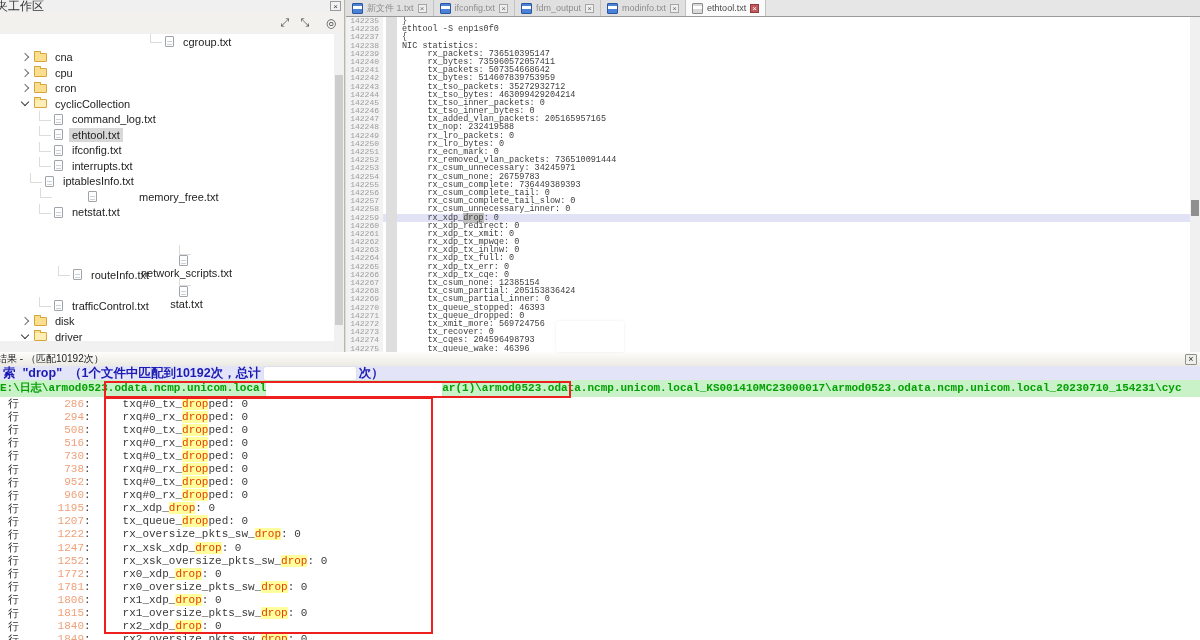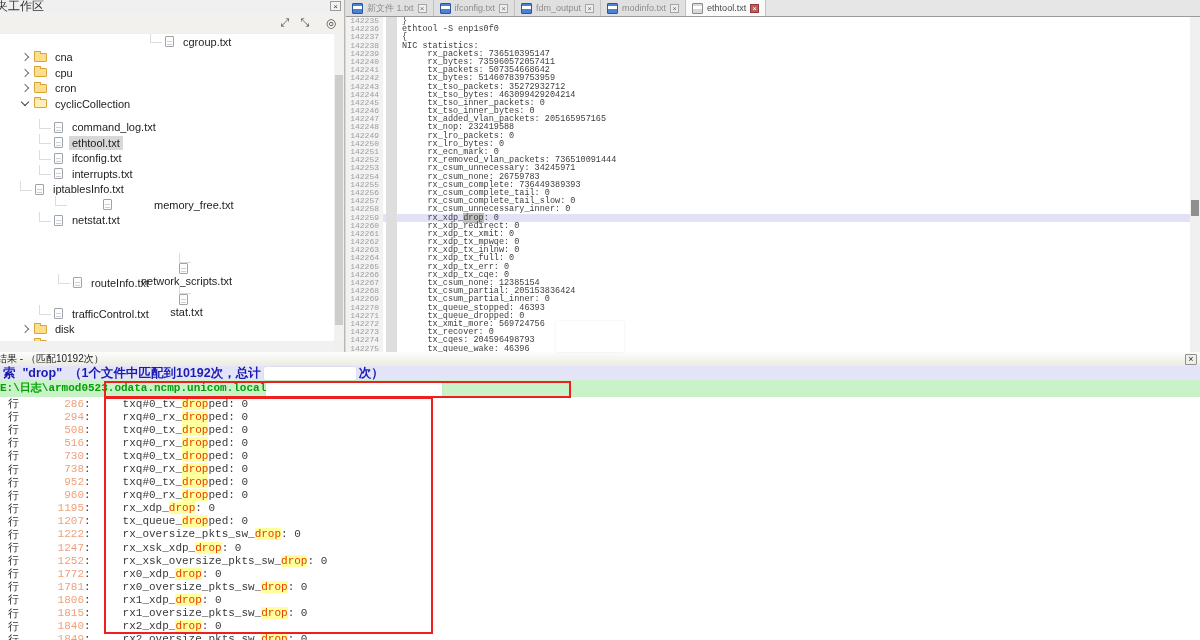--- a/index.html
+++ b/index.html
@@ -111,46 +111,46 @@
       <div class="tree-row" style="padding-left: 22px;">
         <span class="chev closed"></span>
         <span class="icon-folder"></span>
         <span class="tree-label">cron</span>
       </div>
       <div class="tree-row" style="padding-left: 22px;">
         <span class="chev open"></span>
         <span class="icon-folder open"></span>
         <span class="tree-label">cyclicCollection</span>
       </div>
-      <div class="tree-row" style="padding-left: 39px; margin-top: 8px;">
+      <div class="tree-row" style="padding-left: 39px;">
         <span class="conn"></span>
         <span class="icon-file"></span>
         <span class="tree-label">command_log.txt</span>
       </div>
       <div class="tree-row sel" style="padding-left: 39px;">
         <span class="conn"></span>
         <span class="icon-file"></span>
         <span class="tree-label">ethtool.txt</span>
       </div>
       <div class="tree-row" style="padding-left: 39px;">
         <span class="conn"></span>
         <span class="icon-file"></span>
         <span class="tree-label">ifconfig.txt</span>
       </div>
       <div class="tree-row" style="padding-left: 39px;">
         <span class="conn"></span>
         <span class="icon-file"></span>
         <span class="tree-label">interrupts.txt</span>
       </div>
-      <div class="tree-row" style="padding-left: 20px; align-items: center;">
+      <div class="tree-row" style="padding-left: 30px; align-items: center;">
         <span class="conn"></span>
         <span class="icon-file"></span>
         <span class="tree-label">iptablesInfo.txt</span>
       </div>
-      <div class="tree-row" style="padding-left: 55px; gap: 33px;">
+      <div class="tree-row" style="padding-left: 40px; gap: 33px;">
         <span class="conn"></span>
         <span class="icon-file"></span>
         <span class="tree-label">memory_free.txt</span>
       </div>
       <div class="tree-row" style="padding-left: 39px;">
         <span class="conn"></span>
         <span class="icon-file"></span>
         <span class="tree-label">netstat.txt</span>
       </div>
       <div class="tree-blank"></div>
@@ -280,20 +280,21 @@
   </div>
   <div class="res-body">
     <div class="res-summary">
       <span>索  "drop"  （1个文件中匹配到10192次，总计</span>
       <span class="sum-redact"></span>
       <span>次）</span>
     </div>
     <div class="res-path">
       <span>E:\日志\armod0523.odata.ncmp.unicom.local</span>
       <span class="path-redact"></span>
+      <span>ar(1)\armod0523.odata.ncmp.unicom.local_KS001410MC23000017\armod0523.odata.ncmp.unicom.local_20230710_154231\cyc</span>
     </div>
     <div class="res-rows" id="res-rows">
         <div class="res-row"><span class="r-hanzi">行</span><span class="r-num">286</span><span class="r-colon">:</span><span class="r-text">txq#0_tx_<span class="m">drop</span>ped: 0</span></div>
         <div class="res-row"><span class="r-hanzi">行</span><span class="r-num">294</span><span class="r-colon">:</span><span class="r-text">rxq#0_rx_<span class="m">drop</span>ped: 0</span></div>
         <div class="res-row"><span class="r-hanzi">行</span><span class="r-num">508</span><span class="r-colon">:</span><span class="r-text">txq#0_tx_<span class="m">drop</span>ped: 0</span></div>
         <div class="res-row"><span class="r-hanzi">行</span><span class="r-num">516</span><span class="r-colon">:</span><span class="r-text">rxq#0_rx_<span class="m">drop</span>ped: 0</span></div>
         <div class="res-row"><span class="r-hanzi">行</span><span class="r-num">730</span><span class="r-colon">:</span><span class="r-text">txq#0_tx_<span class="m">drop</span>ped: 0</span></div>
         <div class="res-row"><span class="r-hanzi">行</span><span class="r-num">738</span><span class="r-colon">:</span><span class="r-text">rxq#0_rx_<span class="m">drop</span>ped: 0</span></div>
         <div class="res-row"><span class="r-hanzi">行</span><span class="r-num">952</span><span class="r-colon">:</span><span class="r-text">txq#0_tx_<span class="m">drop</span>ped: 0</span></div>
         <div class="res-row"><span class="r-hanzi">行</span><span class="r-num">960</span><span class="r-colon">:</span><span class="r-text">rxq#0_rx_<span class="m">drop</span>ped: 0</span></div>

